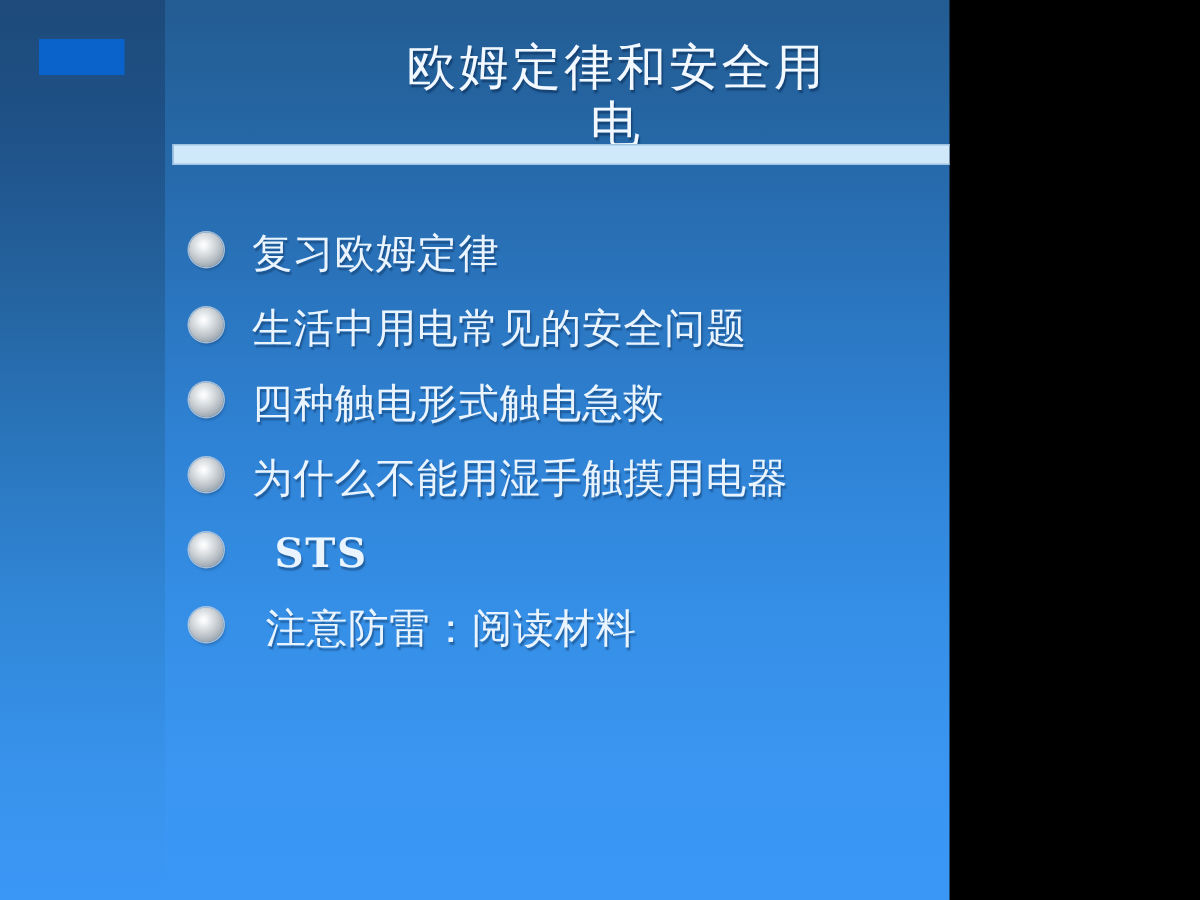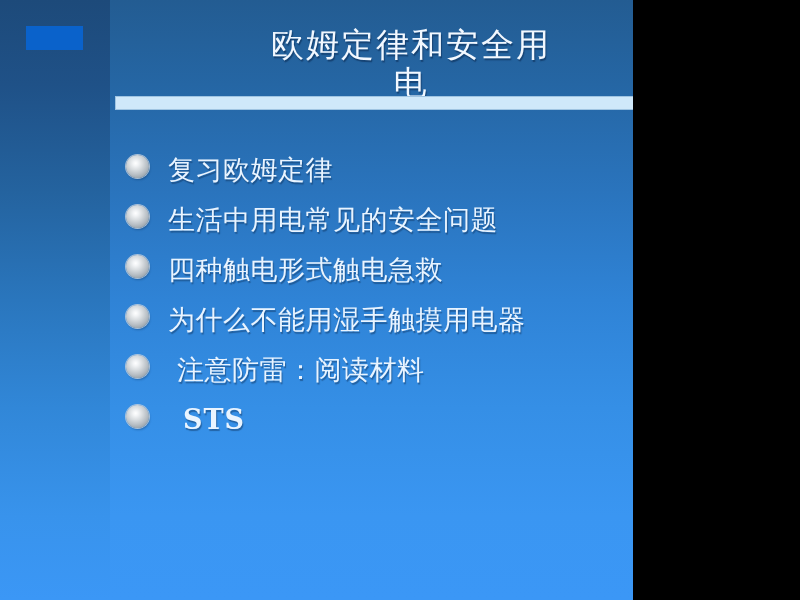--- a/index.html
+++ b/index.html
@@ -196,26 +196,26 @@
     </div>
 
 
     <div class="bullet-row">
       <span class="bullet-marker"></span>
       <span class="bullet-text">为什么不能用湿手触摸用电器</span>
     </div>
 
     <div class="bullet-row">
       <span class="bullet-marker"></span>
+      <span class="bullet-text serif-label">STS</span>
+    </div>
+
+    <div class="bullet-row">
+      <span class="bullet-marker"></span>
       <span class="bullet-text indented">注意防雷：阅读材料</span>
-    </div>
-
-    <div class="bullet-row">
-      <span class="bullet-marker"></span>
-      <span class="bullet-text serif-label">STS</span>
     </div>
 
   </div>
 
   <div class="nav-btn nav-prev">
     <span class="tri tri-left"></span>
   </div>
 
   <div class="nav-btn nav-next">
     <span class="tri tri-right"></span>

